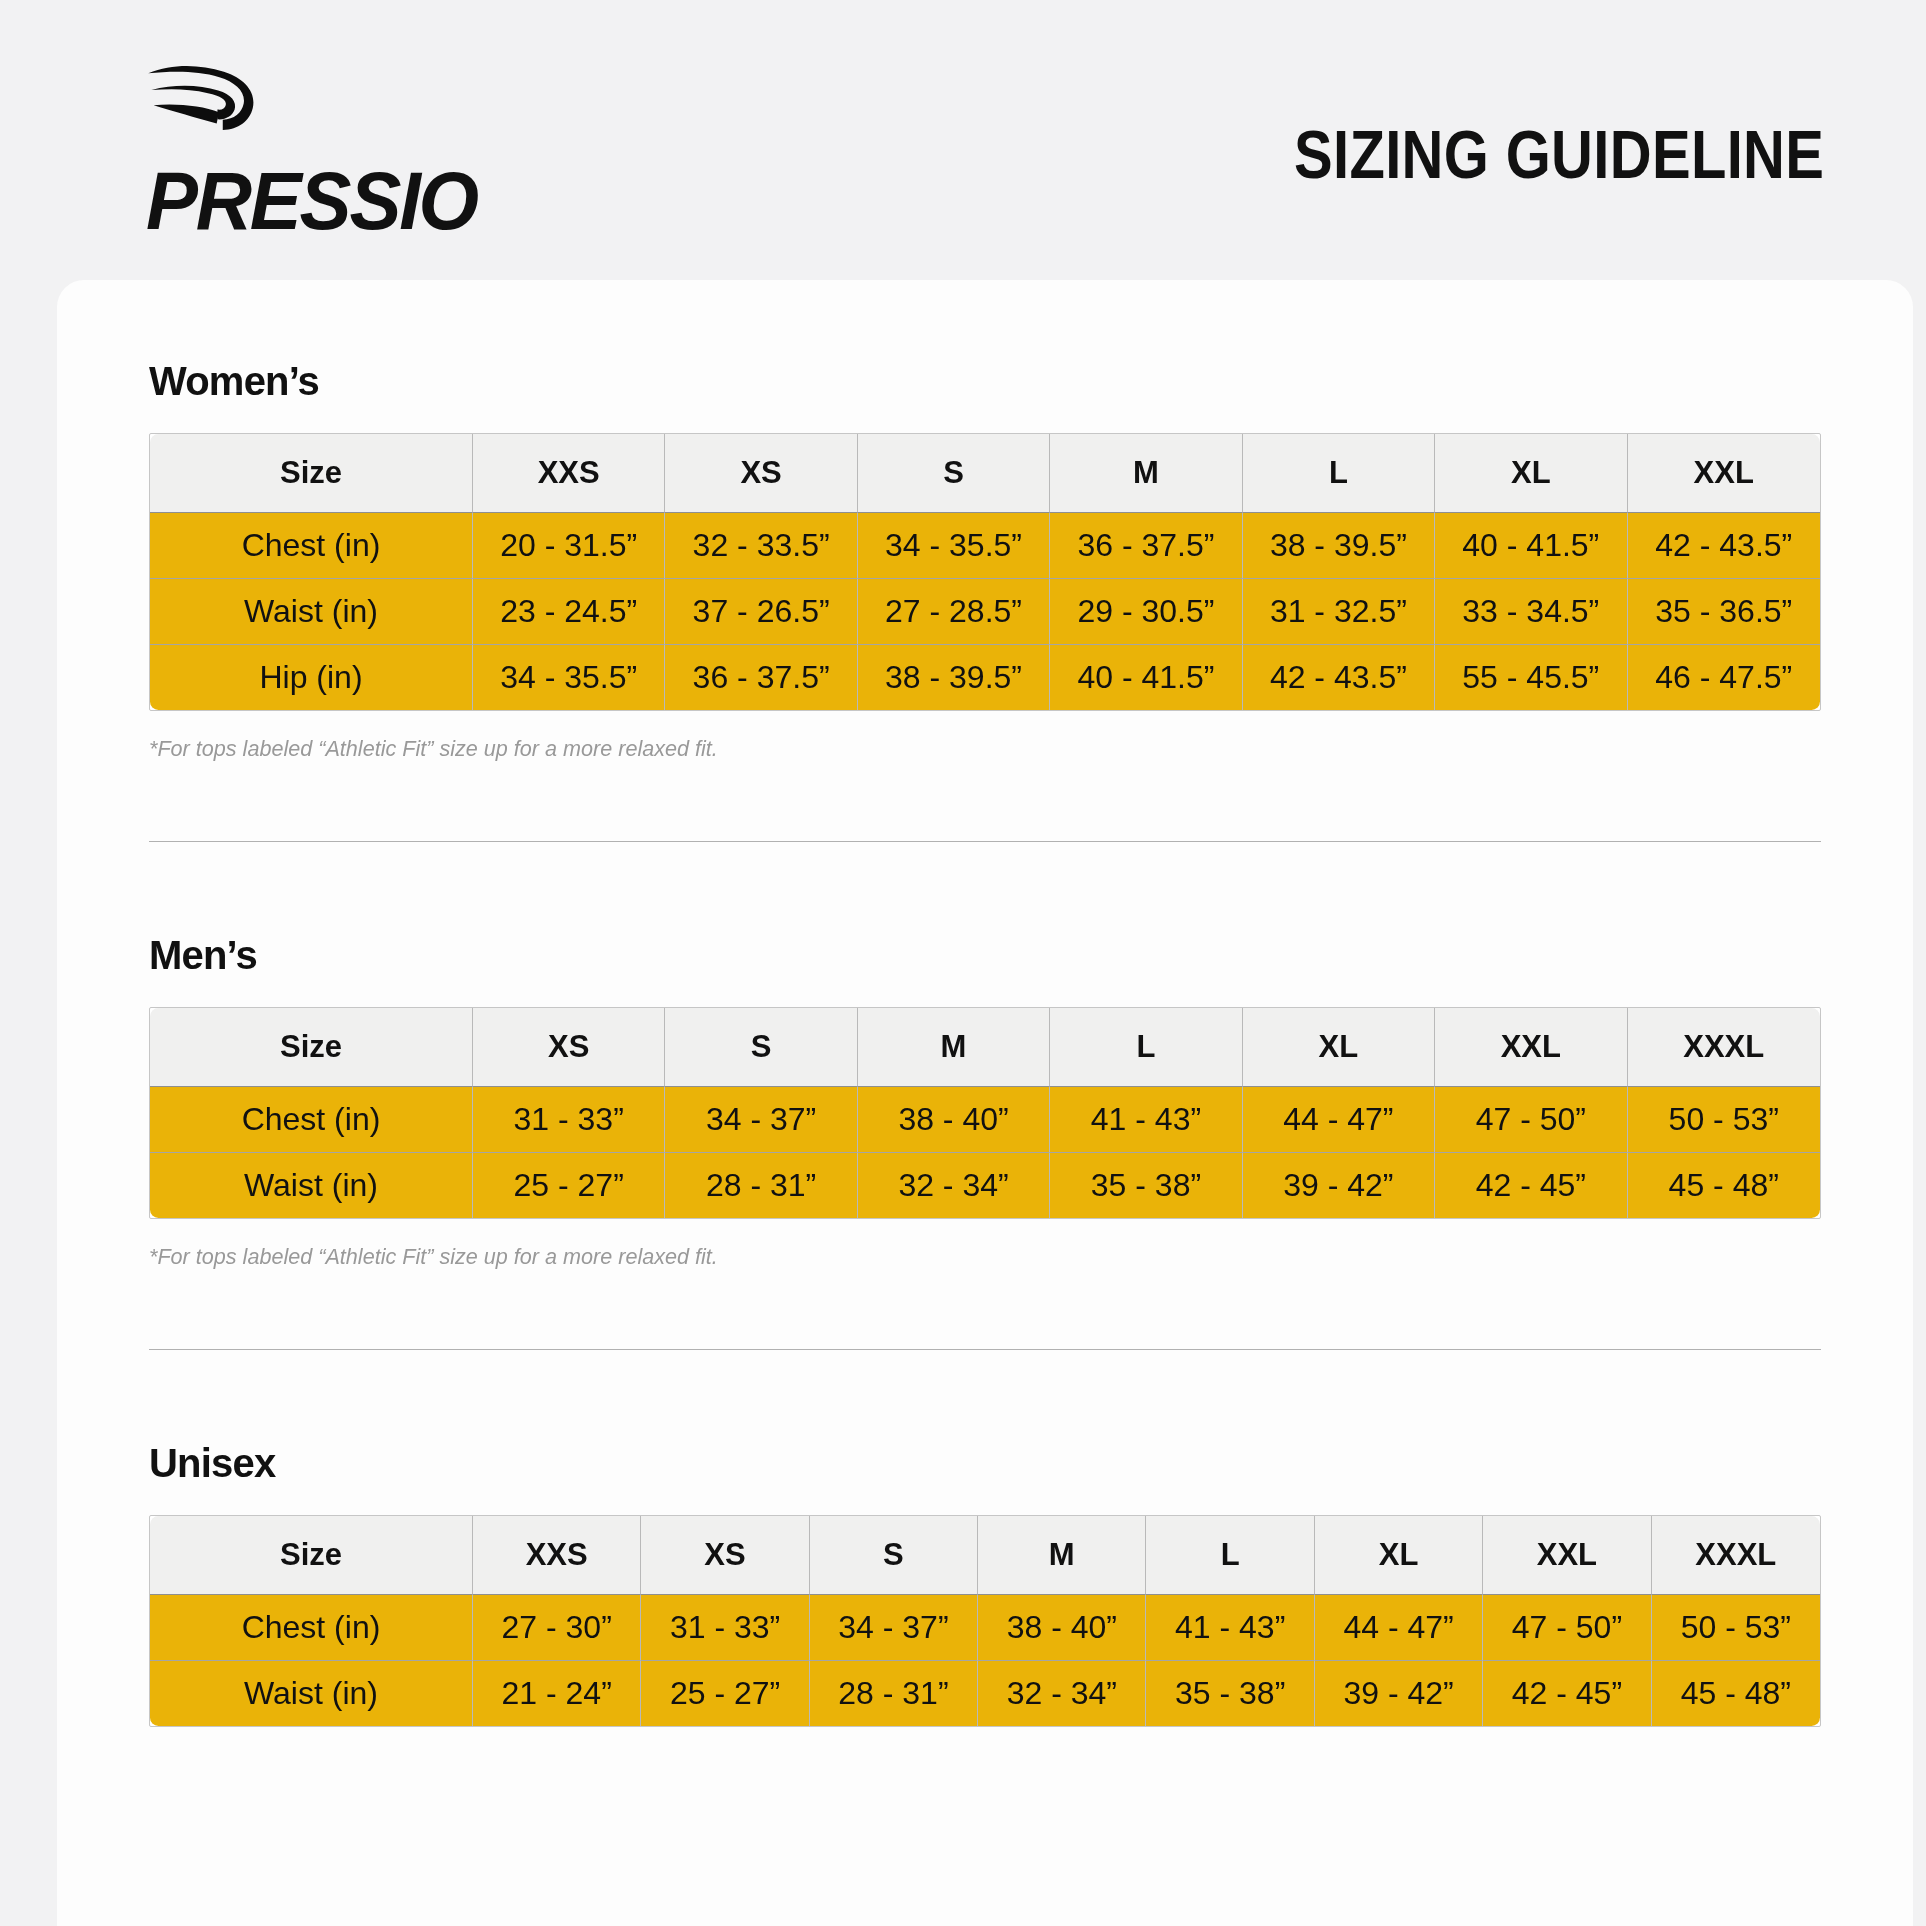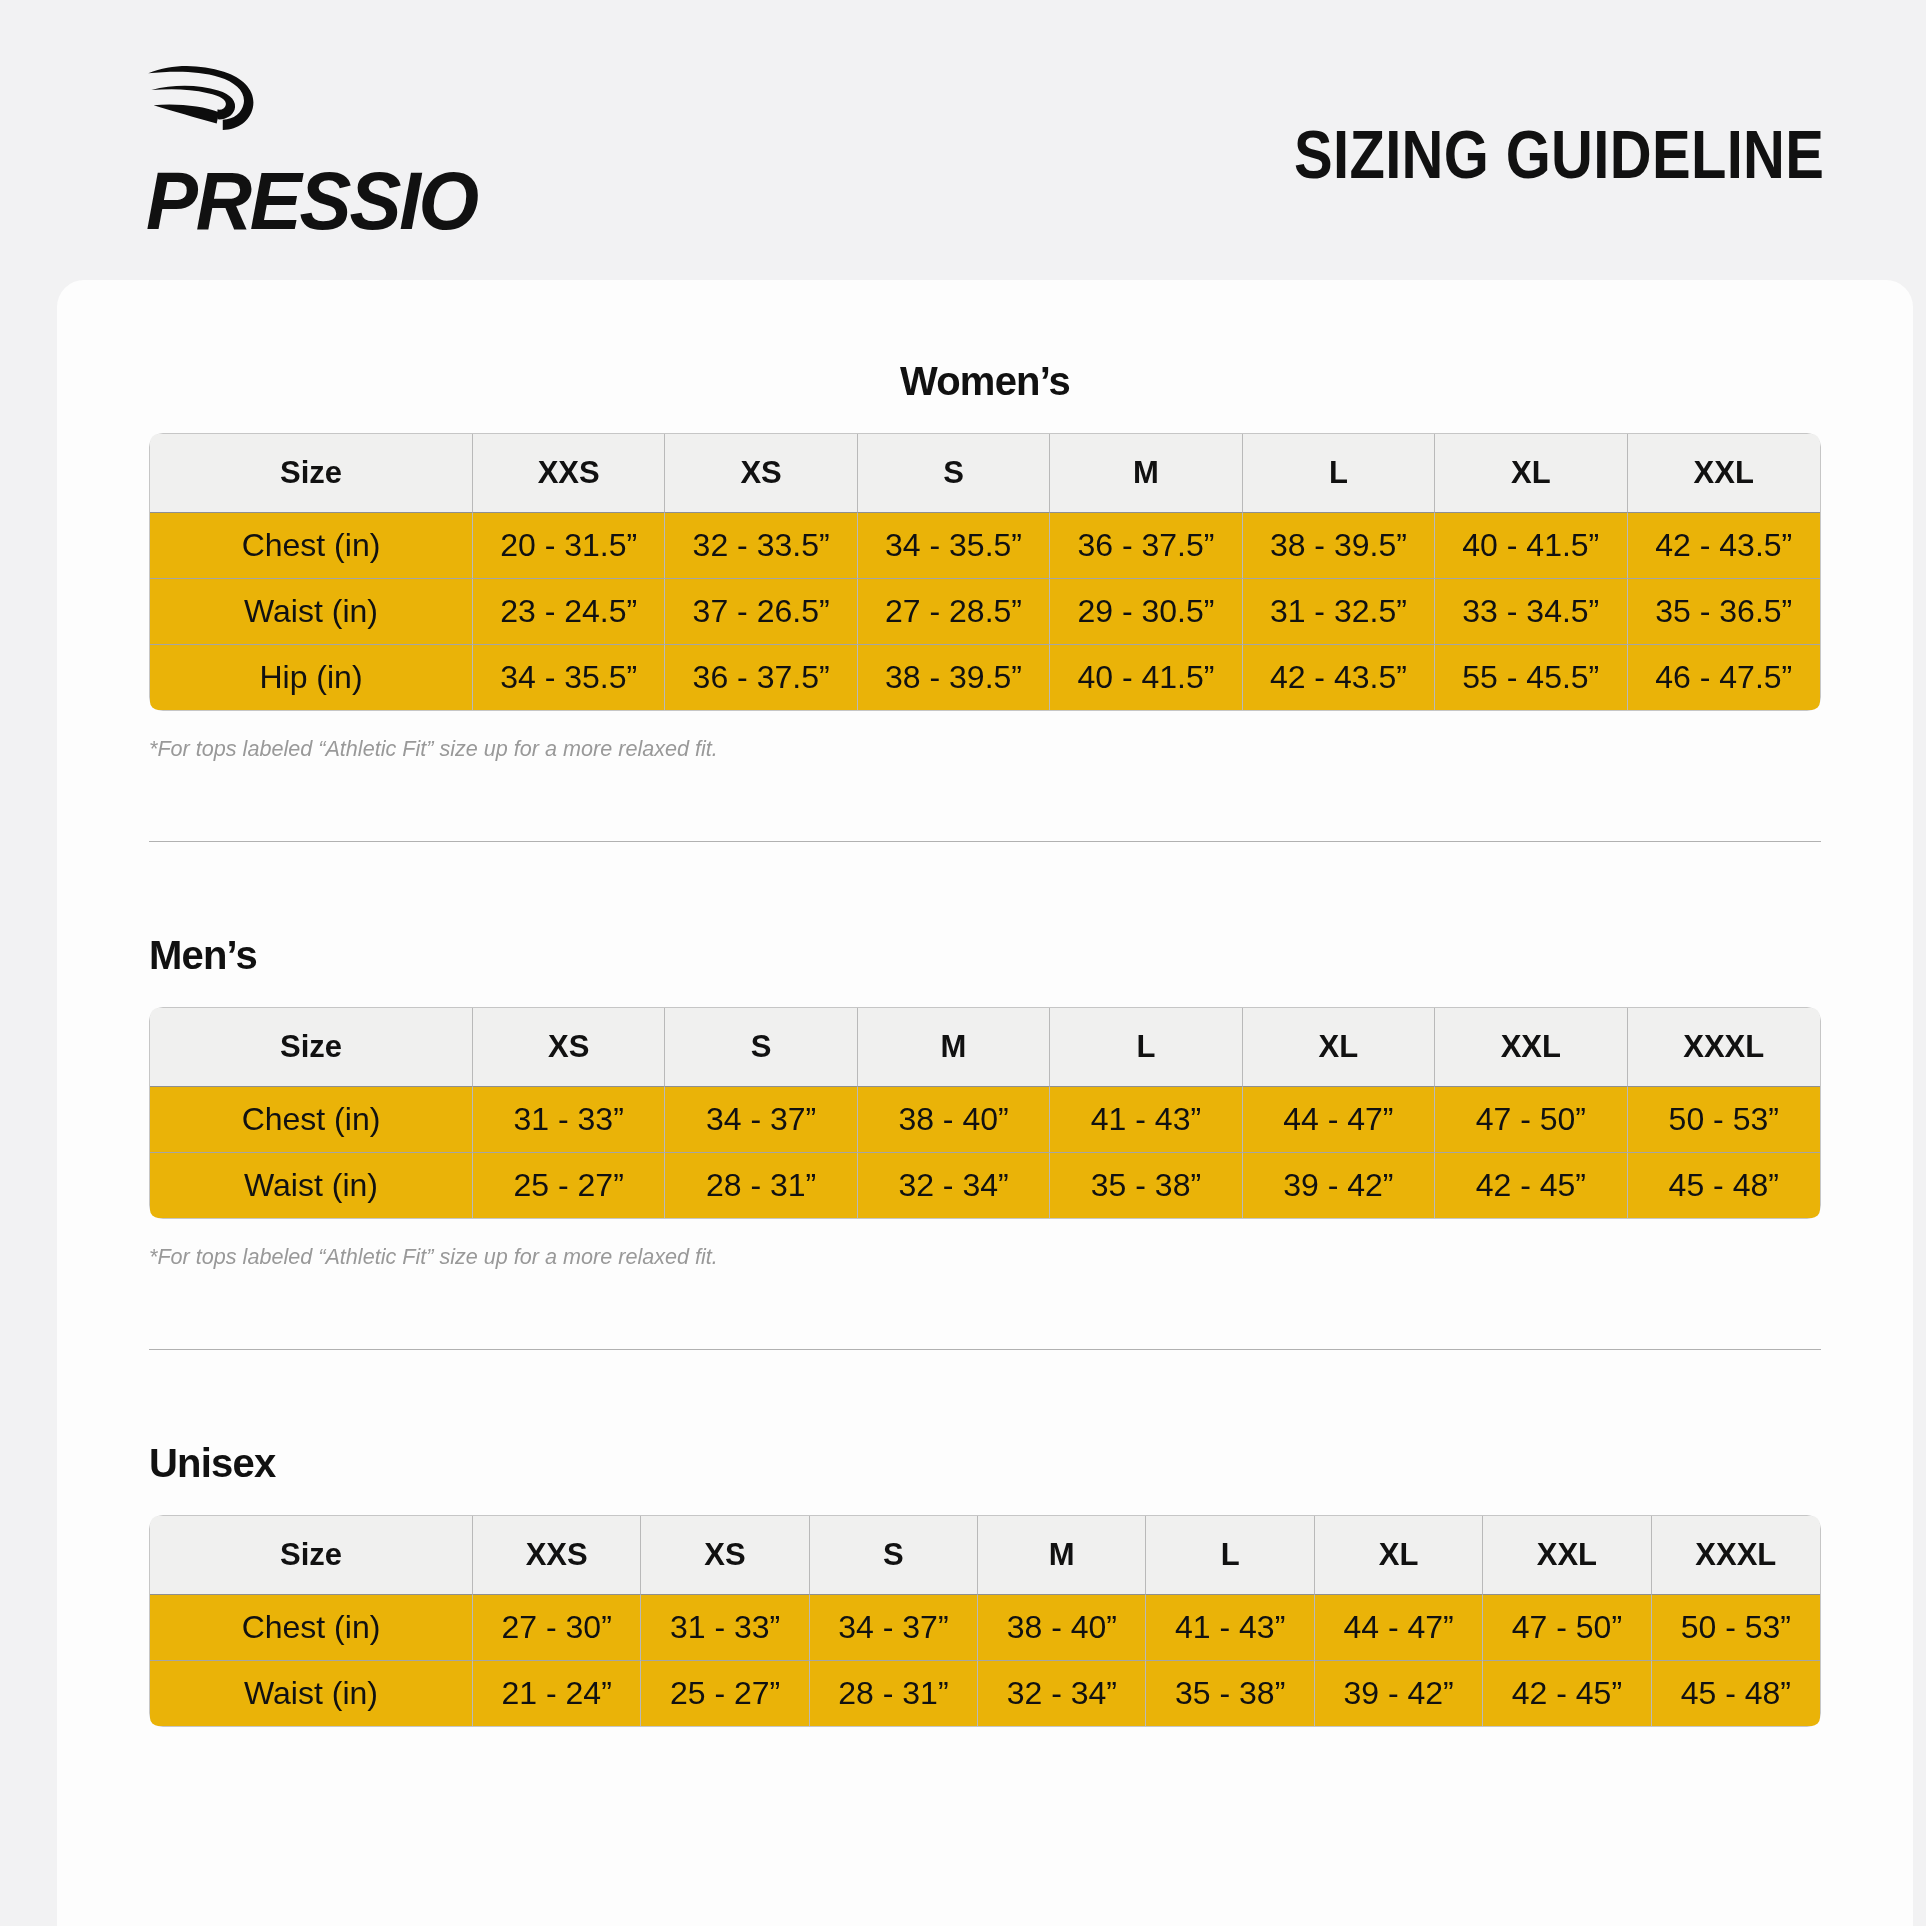--- a/index.html
+++ b/index.html
@@ -35,29 +35,29 @@
     position:absolute; left:57px; top:280px;
     width:1856px; height:2195px;
     background:#fdfdfd; border-radius:27px;
     box-sizing:border-box; padding:0 92px;
   }
 
   .section-heading {
     font-size:40px; font-weight:bold; letter-spacing:-0.8px;
     line-height:1.05; margin:0;
   }
-  .section-heading.first { padding-top:80px;text-align:center; }
+  .section-heading.first { padding-top:80px; }
   .section-heading.after-divider { margin-top:92px; }
 
   .table-wrap { margin-top:31px; }
 
   table.sizes-table {
     width:100%; table-layout:fixed;
     border-collapse:separate; border-spacing:0;
-    border:1.2px solid #c6c6c6; border-radius:14px;
+    border:1.2px solid #c6c6c6; border-radius:2px;
     background:#fff;
   }
   .sizes-table th, .sizes-table td {
     border-right:1.2px solid #b9b9b9;
     text-align:center; vertical-align:middle;
     padding:0; overflow:hidden; white-space:nowrap;
   }
   .sizes-table th:last-child, .sizes-table td:last-child { border-right:none; }
   .sizes-table thead th {
     height:78px; background:#f0f0ef;

